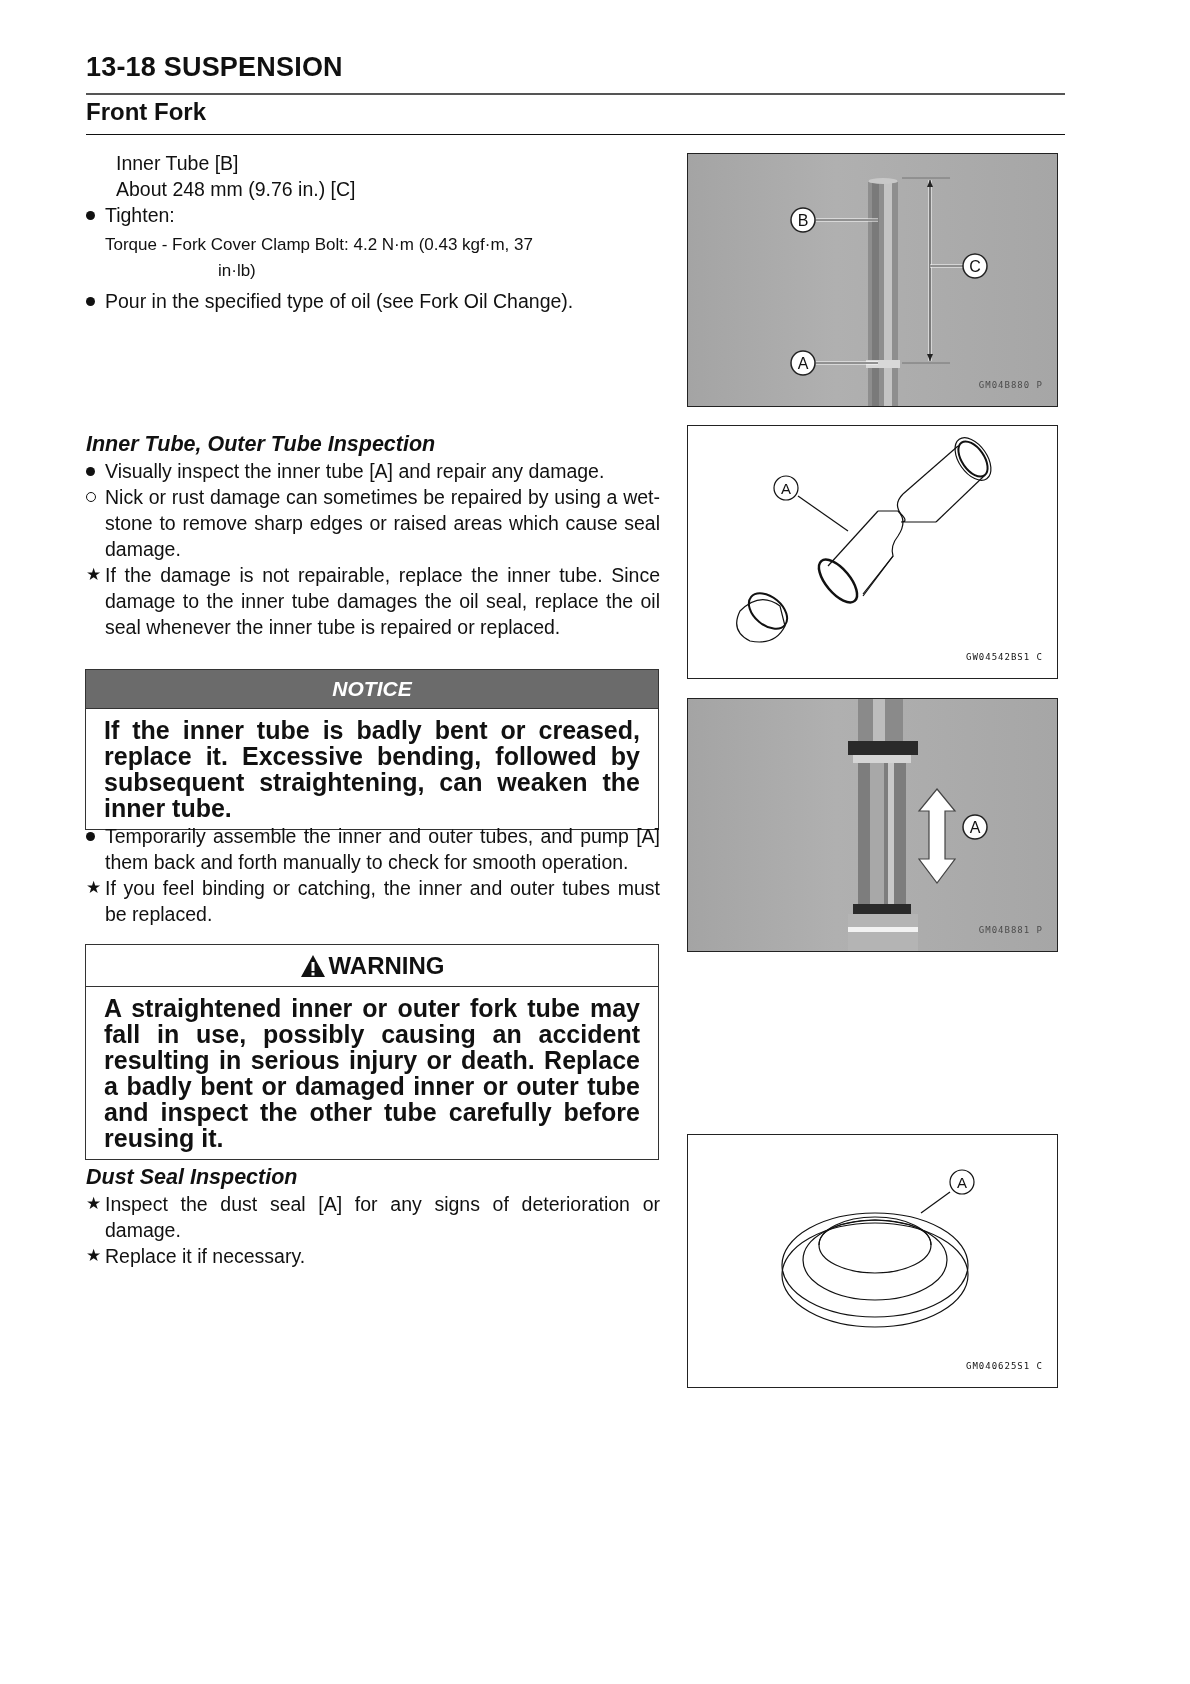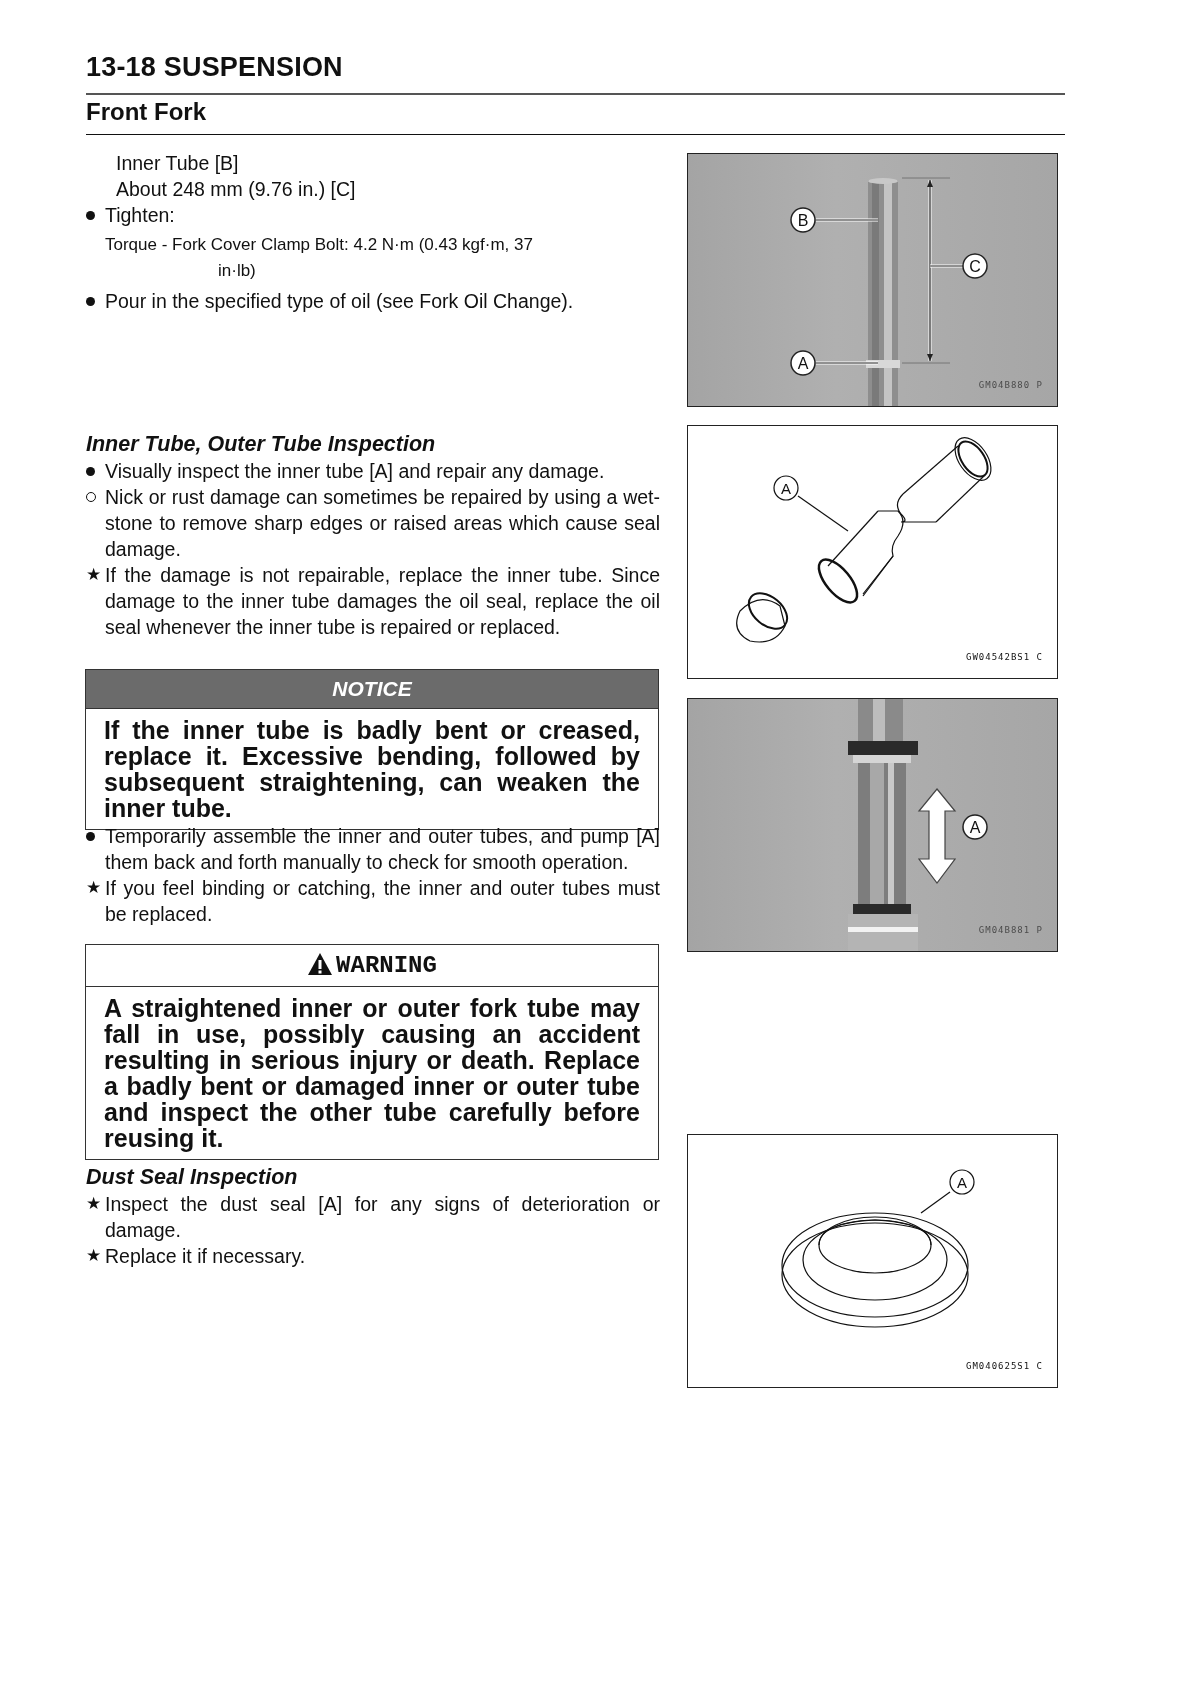--- a/index.html
+++ b/index.html
@@ -20,21 +20,21 @@
     .sub { padding-left: 30px; }
     .torque { font-weight: normal; font-size: 17px; line-height: 26px; padding-left: 19px; margin-top: 4px; margin-bottom: 4px; }
     .torque .cont { padding-left: 113px; }
     .subhead { font-style: italic; font-weight: bold; font-size: 21.5px; line-height: 28px; }
 
     .notice { left: 85px; top: 669px; width: 574px; border: 1.5px solid #333; box-sizing: border-box; }
     .notice .hdr { background: #6b6b6b; color: #fff; font-style: italic; font-weight: bold; text-align: center;
                    font-size: 21px; height: 38px; line-height: 38px; border-bottom: 1.5px solid #333; }
     .notice .body, .warning .body { font-weight: bold; font-size: 25px; line-height: 26px; padding: 8px 18px 8px 18px; text-align: justify; }
     .warning { left: 85px; top: 944px; width: 574px; border: 1.5px solid #333; box-sizing: border-box; }
-    .warning .hdr { text-align: center; font-weight: bold; font-size: 24px; height: 41px; line-height: 41px; border-bottom: 1.5px solid #333; font-family: Liberation Mono, monospace; }
+    .warning .hdr { text-align: center; font-weight: bold; font-size: 24px; height: 41px; line-height: 41px; border-bottom: 1.5px solid #333; }
     .warning .hdr svg { vertical-align: -4px; margin-right: 3px; }
 
     .fig { left: 687px; width: 371px; height: 254px; border: 1.5px solid #222; box-sizing: border-box; overflow: hidden; }
     .fig.photo { background: linear-gradient(90deg, #a4a4a4 0%, #b0b0b0 40%, #a6a6a6 100%); }
     .fig.line { background: #fff; }
     .fig svg { position: absolute; left: 0; top: 0; }
     .fig .code { position: absolute; right: 14px; bottom: 16px; font-family: "DejaVu Sans Mono", monospace; font-size: 9px; letter-spacing: 1px; }
     .fig.photo .code { color: #333; opacity: 0.8; }
   </style>
 </head>

